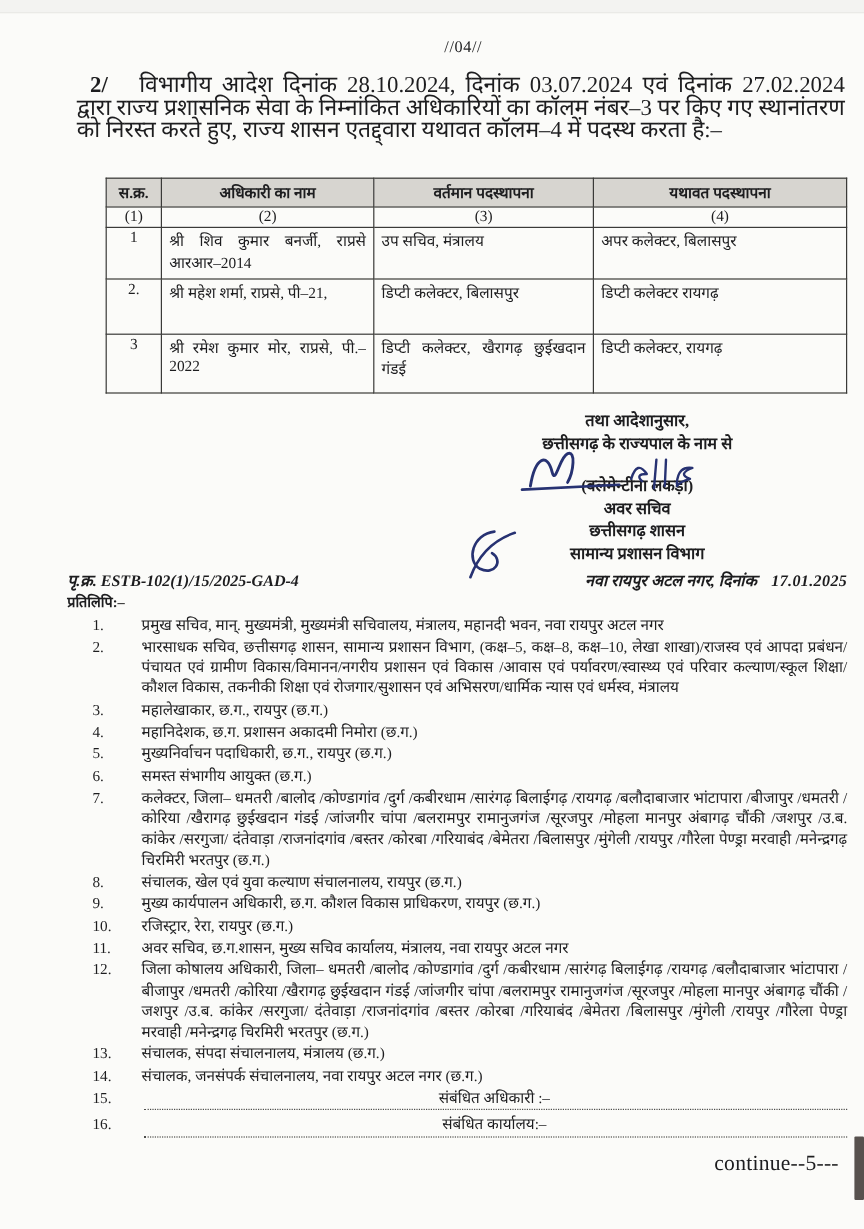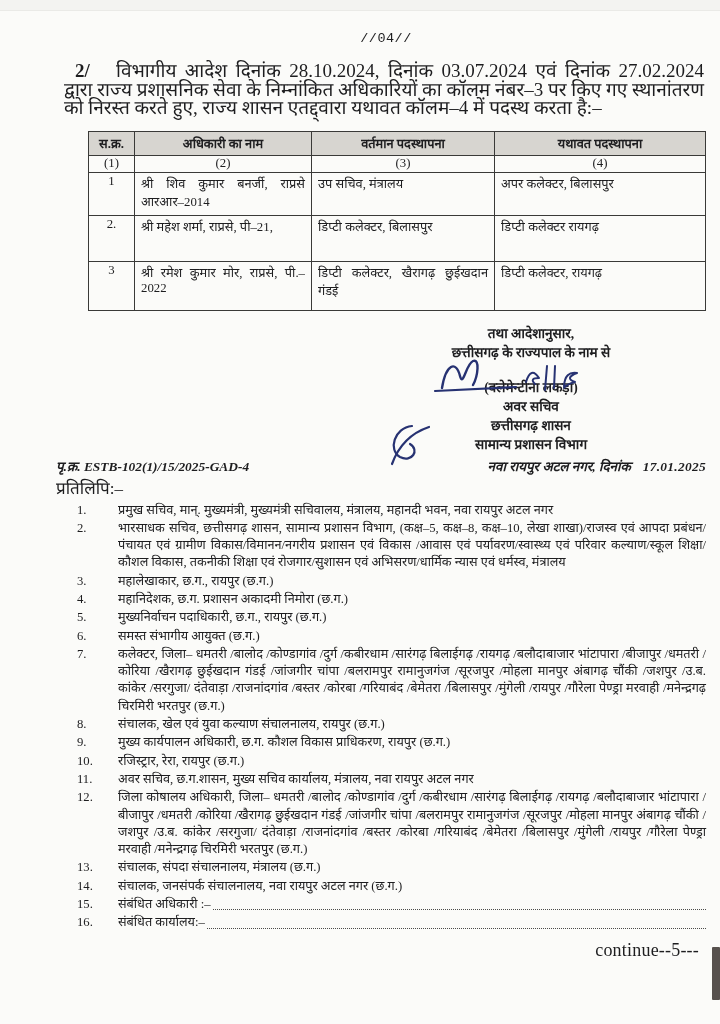--- a/index.html
+++ b/index.html
@@ -8,33 +8,33 @@
     position:relative;
     background:#fbfbf9;
     color:#1d1d1f;
     font-family:"Liberation Serif","DejaVu Serif",serif;
     overflow:hidden;
     -webkit-font-smoothing:antialiased;
   }
   .top-strip { height:11px; background:#f3f3f1; border-bottom:1px solid #eaeae7; }
   .page-number {
     text-align:center; padding-left:52px;
-    margin-top:20px; font-size:13.5px; letter-spacing:.5px; font-weight:500;font-family:Liberation Mono, monospace;
+    margin-top:20px; font-size:13.5px; letter-spacing:.5px; font-weight:500;
   }
   
   .intro {
     margin:16px 16px 0 64px;
     font-size:19px; line-height:18.5px;
     text-align:justify; font-weight:500;
   }
   .clause-no { display:inline-block; width:52px; padding-left:11px; font-weight:600; }
   
   table.order-table {
     border-collapse:collapse;
-    margin:13px 0 0 88px;
+    margin:29px 0 0 88px;
     width:617px;
     font-size:12.8px;
     table-layout:fixed;
   }
   .order-table col.c1{width:46px;} .order-table col.c2{width:177px;}
   .order-table col.c3{width:183px;} .order-table col.c4{width:211px;}
   .order-table th,.order-table td {
     border:1.6px solid #3a3a38;
     padding:1px 6px 2px 6px;
     vertical-align:top;
@@ -62,27 +62,27 @@
   .sig-scribble { position:absolute; top:28px; left:62px; }
   .sig-initials { position:absolute; left:12px; top:96px; }
   svg path { fill:none; stroke-linecap:round; stroke-linejoin:round; }
   
   .ref-row {
     display:flex; justify-content:space-between; align-items:baseline;
     margin:3px 14px 0 56px;
     font-size:13.4px; font-weight:700;font-style:italic;
   }
   .ref-date { margin-left:12px; letter-spacing:.3px; }
-  .copy-label { margin:1px 15px 0 56px; font-size:17px; font-weight:400; }
+  .copy-label { margin:1px 15px 0 56px; font-size:12px; font-weight:700; }
   
   .copy-list { list-style:none; margin:3px 14px 0 60px; font-size:12.7px; font-weight:500; }
   .copy-list li { display:flex; line-height:17.3px; margin-bottom:1px; }
   .copy-list .num { flex:0 0 58px; padding-left:17px; }
   .copy-list .item-text { flex:1; text-align:justify; }
-  .copy-list li.dotted .item-text { display:flex; text-align:center; }
+  .copy-list li.dotted .item-text { display:flex; text-align:center;flex-direction:column; }
   .dots { flex:1; border-bottom:1.6px dotted #4c4c4a; margin:0 0 3px 2px; }
   .continue-note {
     text-align:right; margin:8px 21px 0 0;
     font-size:18px; font-weight:500; letter-spacing:.2px;
   }
   .scan-artifact {
     position:absolute; right:0; top:947px;
     width:8px; height:53px; background:#57514e; border-radius:1px;
   }
 </style>

